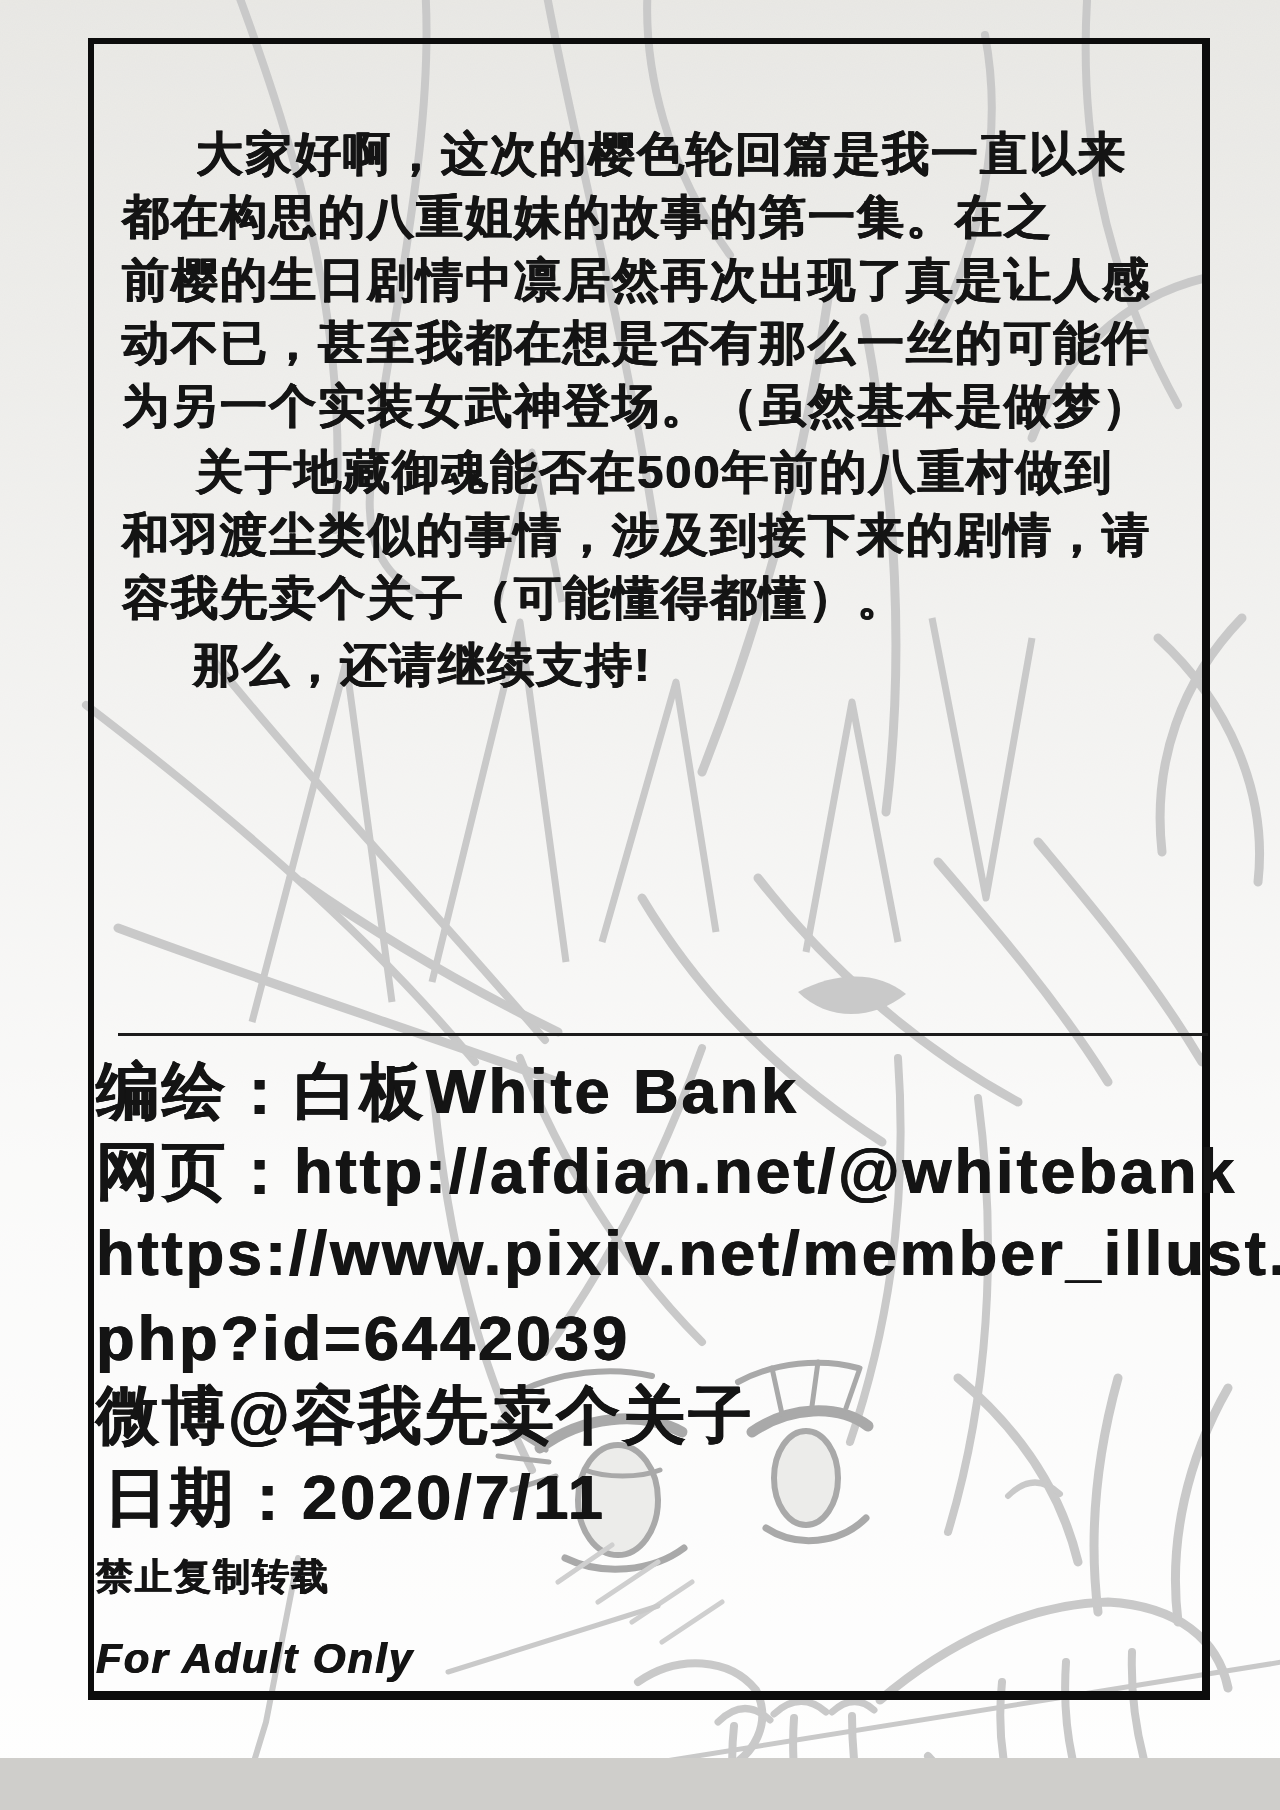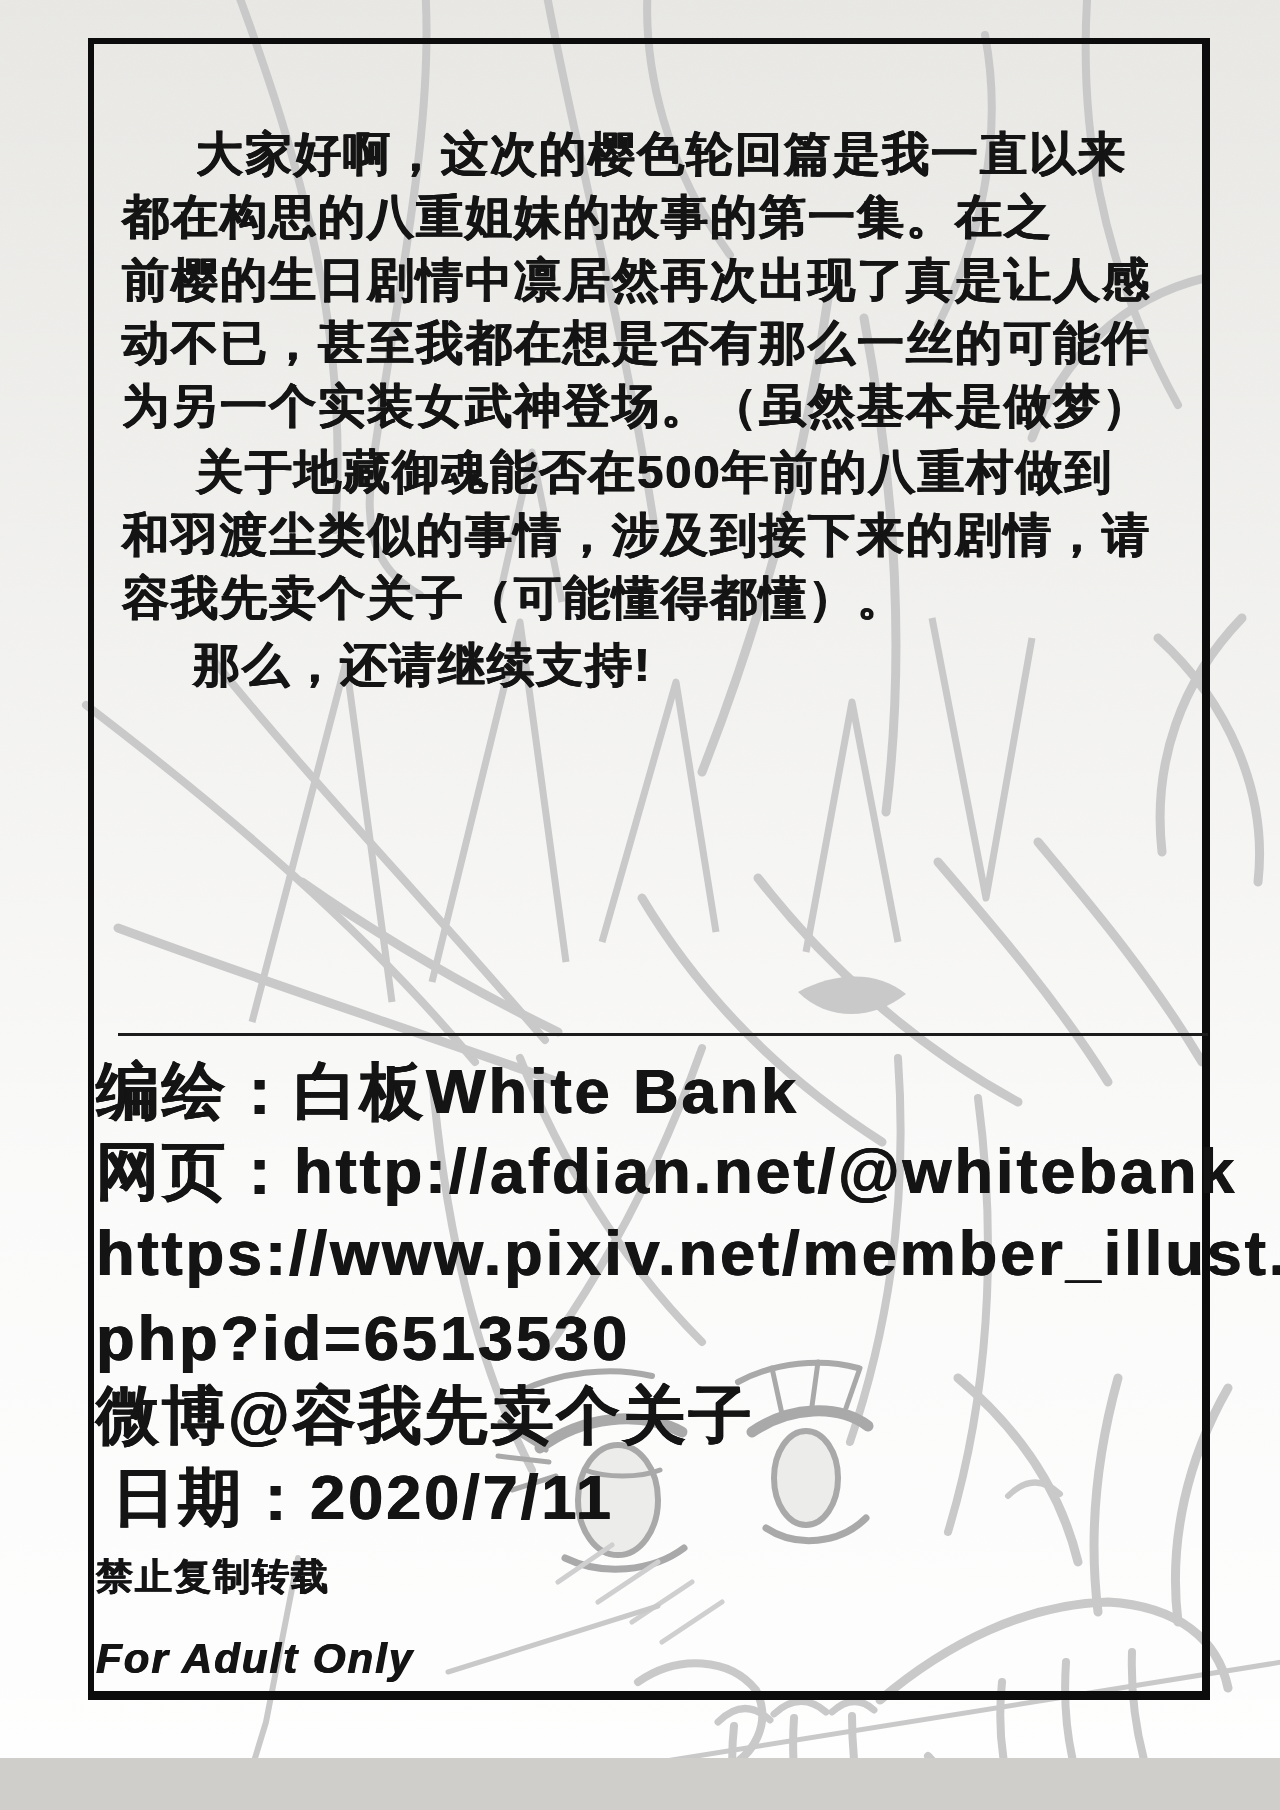--- a/index.html
+++ b/index.html
@@ -164,20 +164,20 @@
     <div class="txt para-line" style="left:122px;top:574px;">容我先卖个关子（可能懂得都懂）。</div>
     <div class="txt para-line" style="left:193px;top:641px;">那么，还请继续支持!</div>
   </div>
 
   <div class="divider"></div>
 
   <div>
     <div class="txt credit-line" style="left:96px;top:1068px;">编绘：白板White Bank</div>
     <div class="txt credit-line" style="left:96px;top:1148px;">网页：http://afdian.net/@whitebank</div>
     <div class="txt credit-line" style="left:96px;top:1230px;">https://www.pixiv.net/member_illust.</div>
-    <div class="txt credit-line" style="left:96px;top:1315px;">php?id=6513530</div>
+    <div class="txt credit-line" style="left:96px;top:1315px;">php?id=6442039</div>
     <div class="txt credit-line" style="left:96px;top:1392px;">微博@容我先卖个关子</div>
-    <div class="txt credit-line" style="left:112px;top:1474px;text-align:right;">日期：2020/7/11</div>
+    <div class="txt credit-line" style="left:104px;top:1474px;text-align:right;">日期：2020/7/11</div>
     <div class="txt small-line" style="left:96px;top:1558px;">禁止复制转载</div>
     <div class="txt latin-line" style="left:96px;top:1638px;font-style:italic;">For Adult Only</div>
   </div>
 
 </div>
 
 </body></html>

